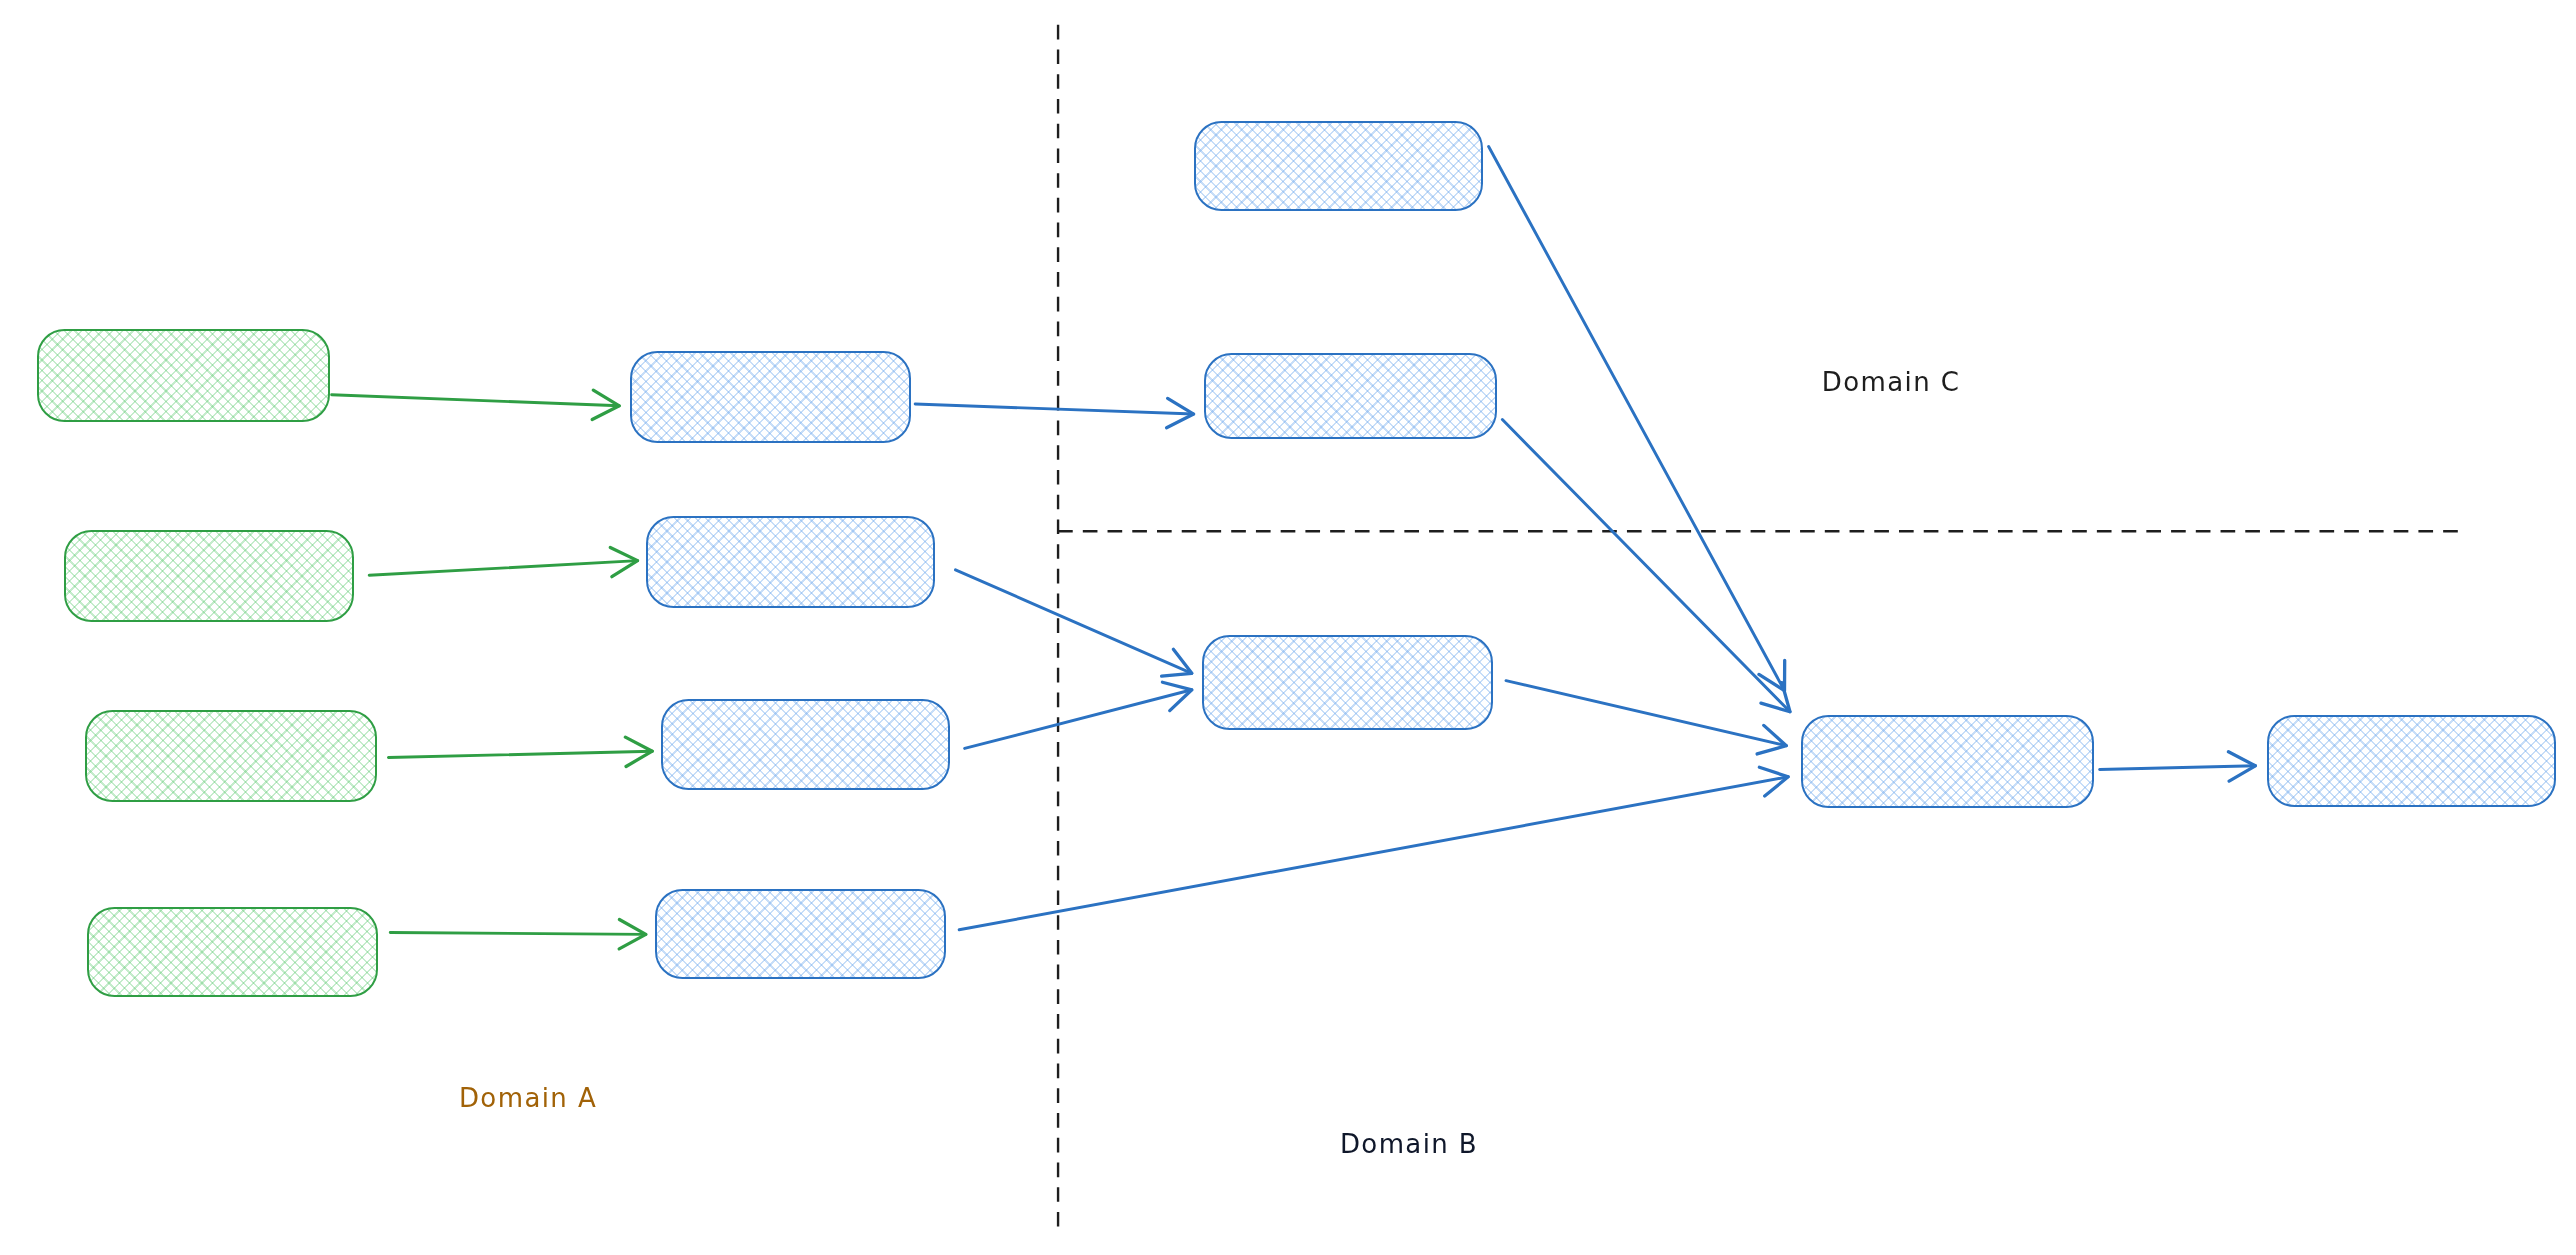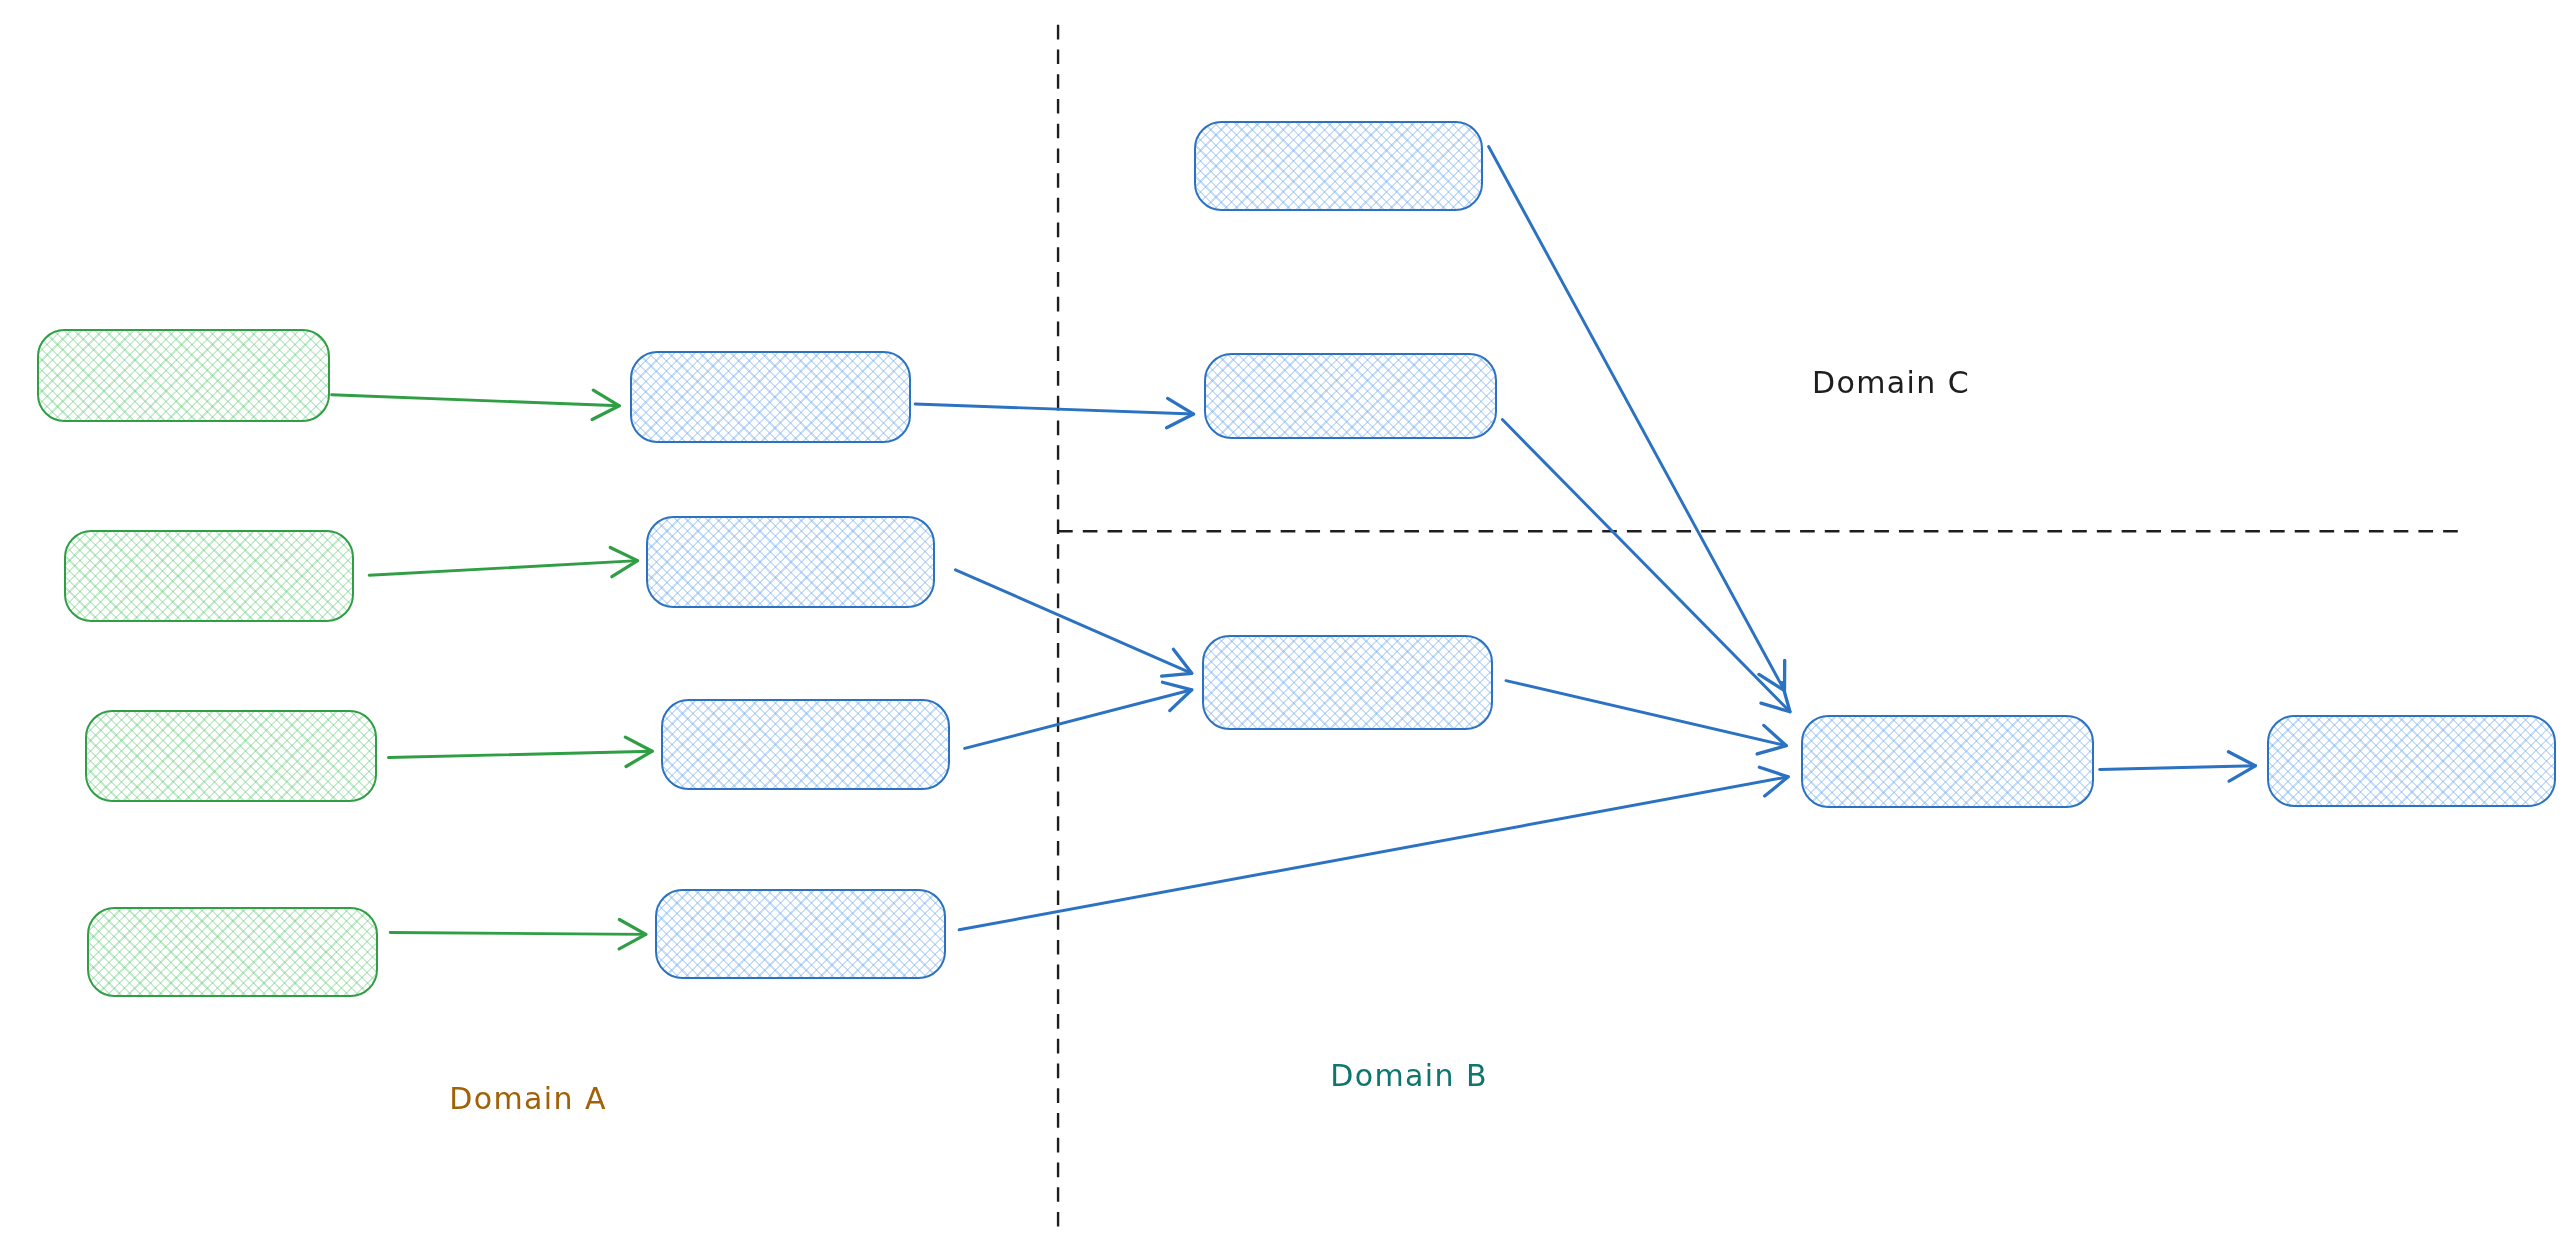--- a/index.html
+++ b/index.html
@@ -25,21 +25,21 @@
       repeating-linear-gradient(135deg, rgba(64,192,87,0.30) 0 1.6px, transparent 1.6px 7.3px);
   }
   .node.blue{
     background-image:
       repeating-linear-gradient(45deg,  rgba(96,160,235,0.35) 0 1.6px, transparent 1.6px 7.3px),
       repeating-linear-gradient(135deg, rgba(96,160,235,0.35) 0 1.6px, transparent 1.6px 7.3px);
   }
   .diagram-label{
     position:absolute;
     transform:translate(-50%,-50%);
-    font-size:30px;
+    font-size:26px;
     font-weight:500;
     letter-spacing:1.4px;
     color:#1e1e1e;
     white-space:nowrap;
     font-style:normal;
   }
   svg line.edge{fill:none;}
   svg line.separator{fill:none;}
 </style>
 </head>
@@ -86,17 +86,17 @@
       <div class="node blue" style="left: 661px; top: 699px; width: 289px; height: 91px; border-color: rgb(43, 114, 194);"></div>
       <div class="node blue" style="left: 655px; top: 889px; width: 291px; height: 90px; border-color: rgb(43, 114, 194);"></div>
       <div class="node blue" style="left: 1194px; top: 121px; width: 289px; height: 90px; border-color: rgb(43, 114, 194);"></div>
       <div class="node blue" style="left: 1204px; top: 353px; width: 293px; height: 86px; border-color: rgb(43, 114, 194);"></div>
       <div class="node blue" style="left: 1202px; top: 635px; width: 291px; height: 95px; border-color: rgb(43, 114, 194);"></div>
       <div class="node blue" style="left: 1801px; top: 715px; width: 293px; height: 93px; border-color: rgb(43, 114, 194);"></div>
       <div class="node blue" style="left: 2267px; top: 715px; width: 289px; height: 92px; border-color: rgb(43, 114, 194);"></div>
     </div>
 
   <div class="diagram-label" style="left: 528px; top: 1098px; color: #a16207;">Domain A</div>
-  <div class="diagram-label" style="left: 1409px; top: 1075px; color: #0f766e;">Domain B</div>
+  <div class="diagram-label" style="left: 1409px; top: 1144px; color: #0f172a;">Domain B</div>
   <div class="diagram-label" style="left: 1891px; top: 382px; color: rgb(30, 30, 30);">Domain C</div>
 
 </div>
 
 
 </body></html>

